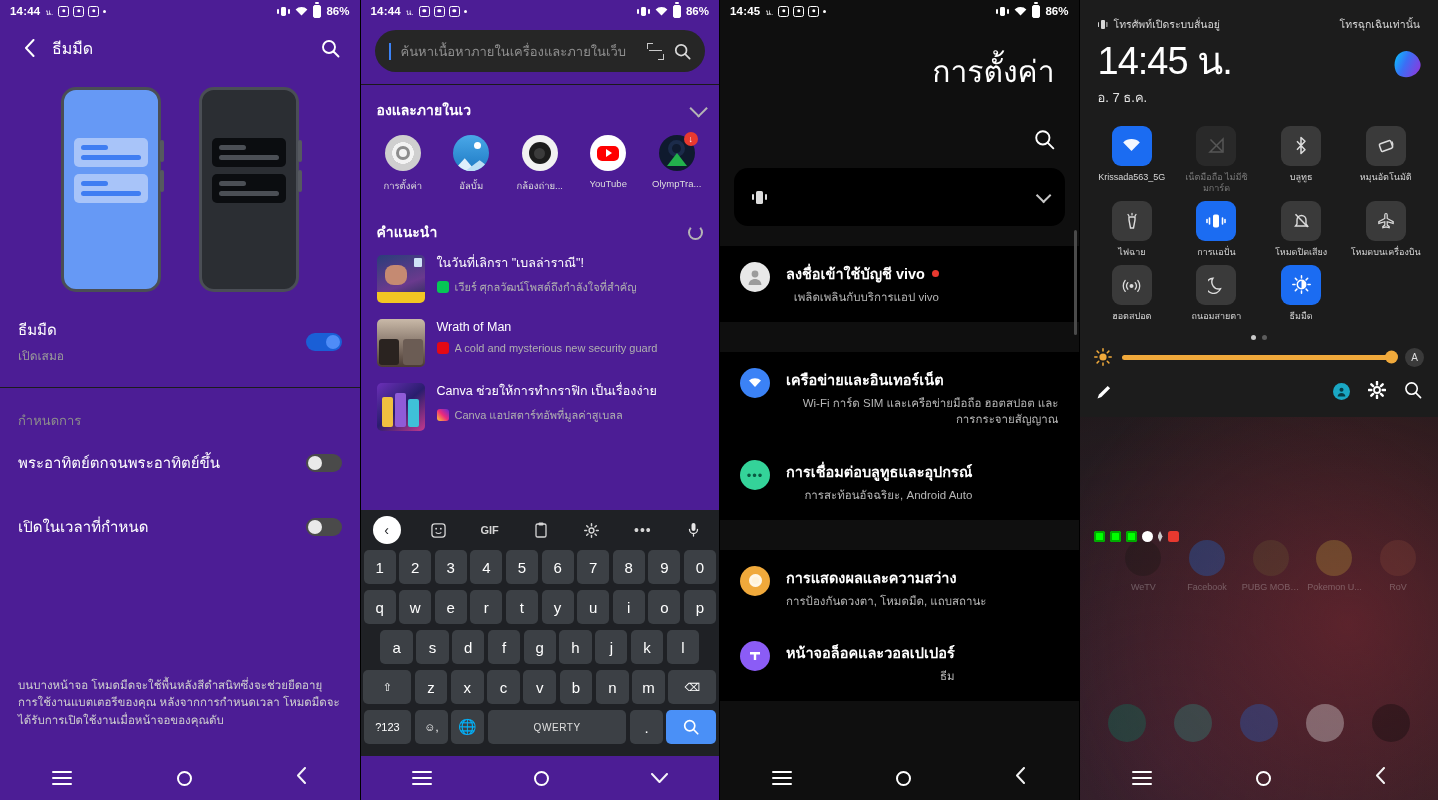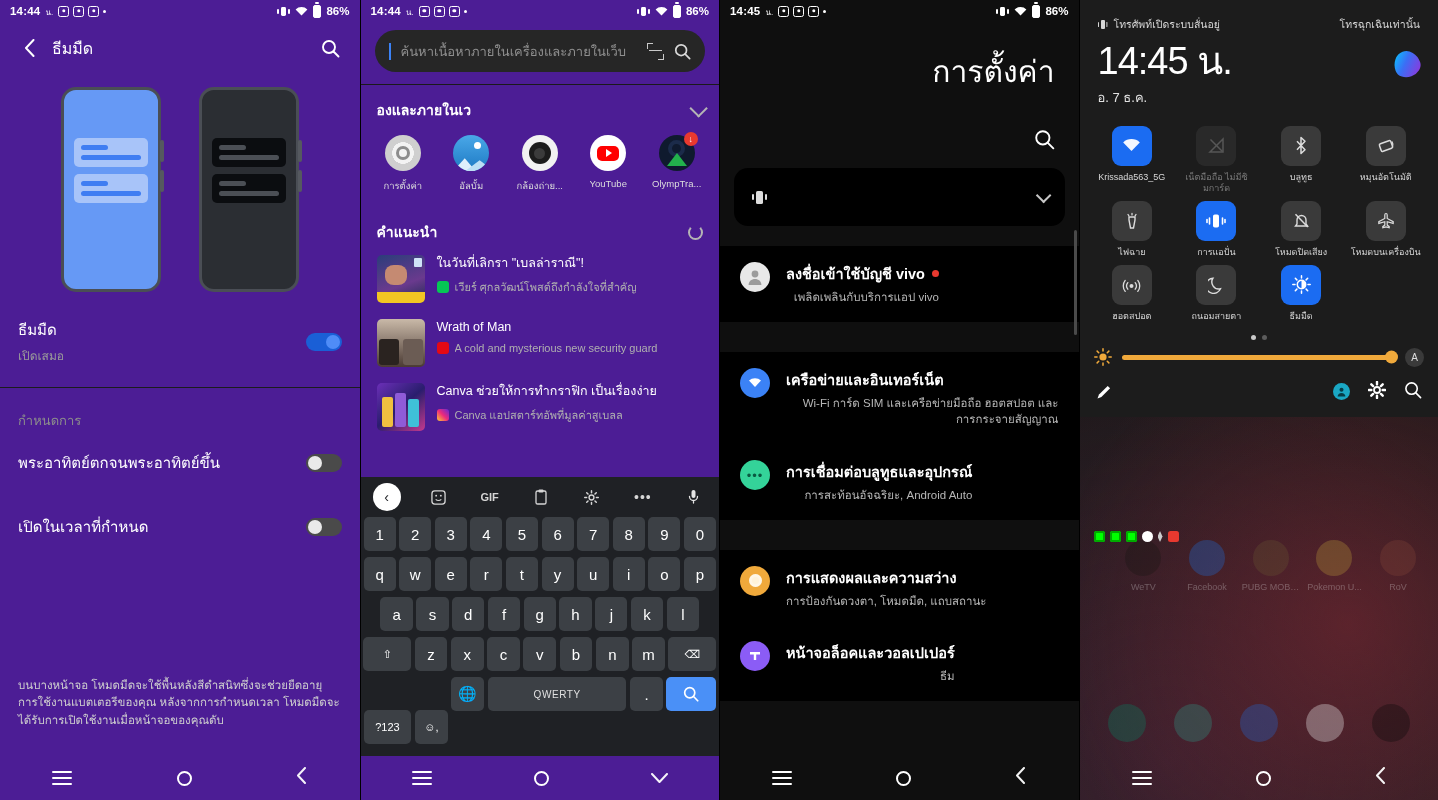--- a/index.html
+++ b/index.html
@@ -105,21 +105,21 @@
   
   .kb { position:absolute; left:0; right:0; bottom:44px; background:#1f2125; padding-bottom:6px; }
   .kb-toolbar { height:40px; display:flex; align-items:center; padding:0 12px; gap:0; justify-content:space-between; }
   .kb-tb-ic { color:#d6d6d6; font-size:14px; display:flex;align-items:center;justify-content:center; width:26px;height:26px; cursor:pointer;}
   .kb-back { width:28px;height:28px;border-radius:50%;background:#fff;display:flex;align-items:center;justify-content:center;color:#1f2125;font-size:14px;cursor:pointer;}
   .kb-row { display:flex; justify-content:center; gap:3.5px; margin-bottom:6px; padding:0 3px; }
   .key { background:#3c4045; border-radius:5px; height:34px; color:#fff; font-size:15px; display:flex; align-items:center; justify-content:center; cursor:pointer; flex:1; }
   .key.sp { flex:1.45; font-size:11px; }
   .key.space { flex:4.2; font-size:10px; letter-spacing:.6px; color:#e0e0e0;}
   .key.enter { flex:1.5; background:#4a90f7; }
-  .key.small { font-size:11px;margin-top:33px; }
+  .key.small { font-size:11px; }
   .kb-row.r3 { padding:0 20px; }
 
   
   .p3 { background:#0f0f0f;text-align:right; }
   .p3-title { color:#fff; font-size:30px; padding:26px 24px 0; font-weight:400; }
   .p3-searchrow { display:flex; justify-content:flex-end; padding:34px 24px 8px; }
   .p3-card { margin:6px 14px 0; background:#000; border-radius:14px; height:58px; display:flex; align-items:center; padding:0 18px; cursor:pointer;}
   .p3-vib { width:13px;height:15px;position:relative;}
   .p3-vib::before{content:'';position:absolute;left:4px;top:1px;width:7px;height:13px;background:#dcdcdc;border-radius:1.6px;}
   .p3-vib::after{content:'';position:absolute;left:0;top:4px;width:2px;height:6px;background:#dcdcdc;border-radius:1px;box-shadow:13px 0 0 #dcdcdc;}

